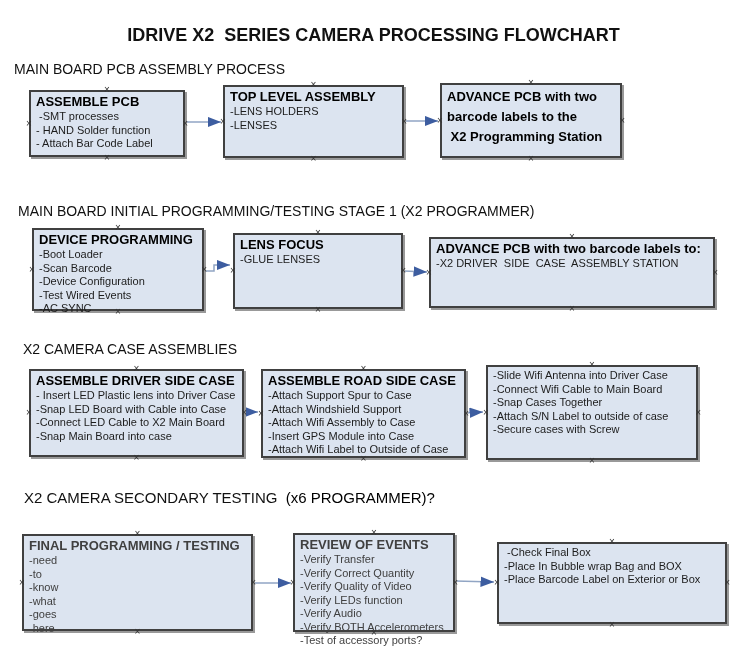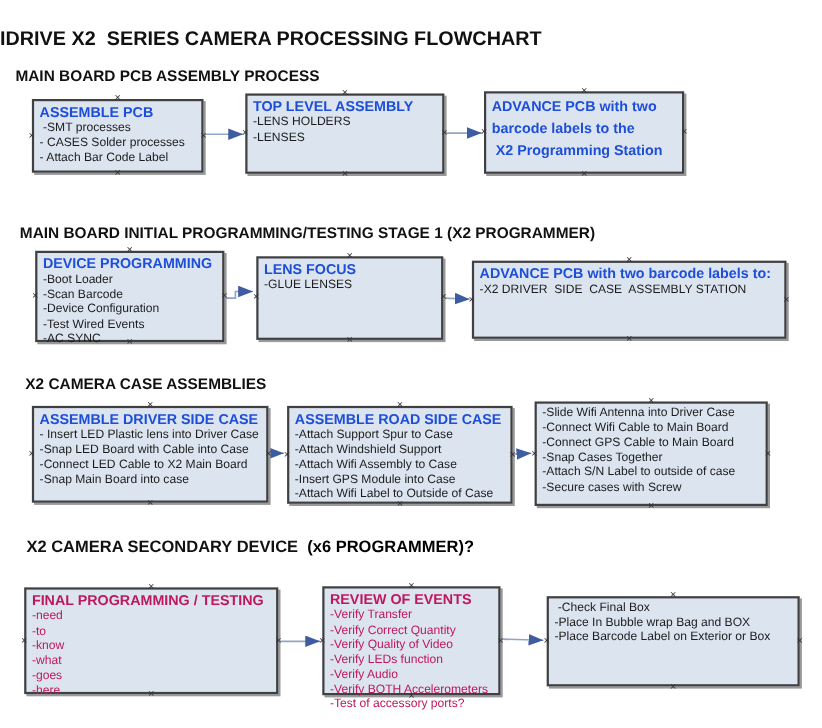--- a/index.html
+++ b/index.html
@@ -1,59 +1,59 @@
 <!DOCTYPE html>
 <html><head>
 <meta charset="utf-8">
 <style>
   html,body{margin:0;padding:0;}
   body{
     width:747px;height:662px;background:#ffffff;position:relative;
     font-family:"Liberation Sans", sans-serif;overflow:hidden;
   }
   .main-title{
-    position:absolute;top:25px;left:0;width:747px;text-align:left;
+    position:absolute;top:25px;left:0;width:747px;text-align:center;
     font-size:18px;font-weight:bold;color:#111;white-space:pre;
   }
   .section-header{
-    position:absolute;font-size:14px;font-weight:bold;color:#111;white-space:pre;
+    position:absolute;font-size:14px;font-weight:normal;color:#111;white-space:pre;
   }
   .red-suffix{color:#000000;}
   .flowbox{
     position:absolute;background:#dce4f0;border:2px solid #404040;
     box-shadow:2px 2px 0 #999;padding:2px 5px;box-sizing:border-box;
   }
   .box-title{
-    font-size:13px;font-weight:bold;color:#1d4ed8;line-height:15px;
+    font-size:13px;font-weight:bold;color:#000000;line-height:15px;
     margin-bottom:1px;white-space:pre;
   }
   .flowbox.big .box-title{line-height:20px;white-space:pre;}
   .box-item{
     font-size:11px;color:#1c1c1c;line-height:13.5px;white-space:pre;
   }
-  .flowbox.red .box-title,.flowbox.red .box-item{color:#be185d;}
+  .flowbox.red .box-title,.flowbox.red .box-item{color:#404040;}
   .handle{
     position:absolute;font-size:10px;color:#333;line-height:6px;
     font-weight:normal;pointer-events:none;
   }
   .h-top{top:-5px;left:50%;transform:translateX(-50%);}
   .h-bottom{bottom:-6px;left:50%;transform:translateX(-50%);}
   .h-left{left:-5px;top:50%;transform:translateY(-50%);}
   .h-right{right:-5px;top:50%;transform:translateY(-50%);}
   svg.connectors{position:absolute;left:0;top:0;pointer-events:none;}
 </style>
 </head>
 <body>
 
 <div class="main-title">IDRIVE X2  SERIES CAMERA PROCESSING FLOWCHART</div>
 
 <div class="section-header" style="left:14px;top:61px">MAIN BOARD PCB ASSEMBLY PROCESS</div>
 <div class="section-header" style="left:18px;top:203px">MAIN BOARD INITIAL PROGRAMMING/TESTING STAGE 1 (X2 PROGRAMMER)</div>
 <div class="section-header" style="left:23px;top:341px">X2 CAMERA CASE ASSEMBLIES</div>
-<div class="section-header" style="left:24px;top:489px;font-size:15px"><span>X2 CAMERA SECONDARY DEVICE</span><span class="red-suffix">  (x6 PROGRAMMER)?</span></div>
+<div class="section-header" style="left:24px;top:489px;font-size:15px"><span>X2 CAMERA SECONDARY TESTING</span><span class="red-suffix">  (x6 PROGRAMMER)?</span></div>
 
 <svg class="connectors" width="747" height="662">
   <defs>
     <marker id="arrow" markerWidth="10" markerHeight="8" refX="9" refY="3.5" orient="auto">
       <path d="M0,0 L9,3.5 L0,7 Z" fill="#3d5da0"></path>
     </marker>
   </defs>
   <g stroke="#91a5c4" stroke-width="1.5" fill="none">
     <path d="M185,122 L221,122" marker-end="url(#arrow)"></path>
     <path d="M405,121 L438,121" marker-end="url(#arrow)"></path>
@@ -63,21 +63,21 @@
     <path d="M466,413 L483,412" marker-end="url(#arrow)"></path>
     <path d="M253,583 L291,583" marker-end="url(#arrow)"></path>
     <path d="M455,581 L494,582" marker-end="url(#arrow)"></path>
   </g>
 </svg>
 
 <div class="flowbox" style="left:29px;top:90px;width:156px;height:67px">
   <div class="box-title">ASSEMBLE PCB</div>
   <div class="box-items">
       <div class="box-item"> -SMT processes</div>
-      <div class="box-item">- CASES Solder processes</div>
+      <div class="box-item">- HAND Solder function</div>
       <div class="box-item">- Attach Bar Code Label</div>
     </div>
 <span class="handle h-top">×</span>
     <span class="handle h-bottom">×</span>
     <span class="handle h-left">×</span>
     <span class="handle h-right">×</span>
   </div>
 <div class="flowbox" style="left:223px;top:85px;width:181px;height:73px">
   <div class="box-title">TOP LEVEL ASSEMBLY</div>
   <div class="box-items">
@@ -159,21 +159,20 @@
     </div>
 <span class="handle h-top">×</span>
     <span class="handle h-bottom">×</span>
     <span class="handle h-left">×</span>
     <span class="handle h-right">×</span>
   </div>
 <div class="flowbox" style="left:486px;top:365px;width:212px;height:95px">
   <div class="box-items">
       <div class="box-item">-Slide Wifi Antenna into Driver Case</div>
       <div class="box-item">-Connect Wifi Cable to Main Board</div>
-      <div class="box-item">-Connect GPS Cable to Main Board</div>
       <div class="box-item">-Snap Cases Together</div>
       <div class="box-item">-Attach S/N Label to outside of case</div>
       <div class="box-item">-Secure cases with Screw</div>
     </div>
 <span class="handle h-top">×</span>
     <span class="handle h-bottom">×</span>
     <span class="handle h-left">×</span>
     <span class="handle h-right">×</span>
   </div>
 

